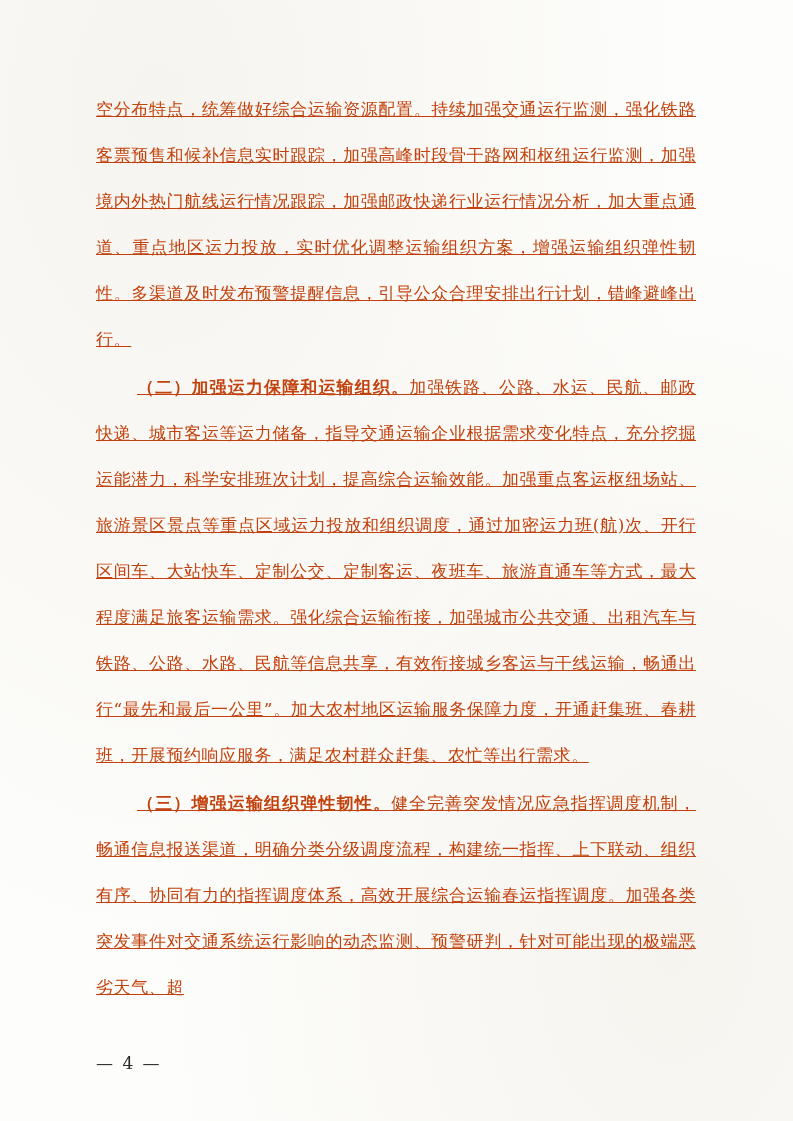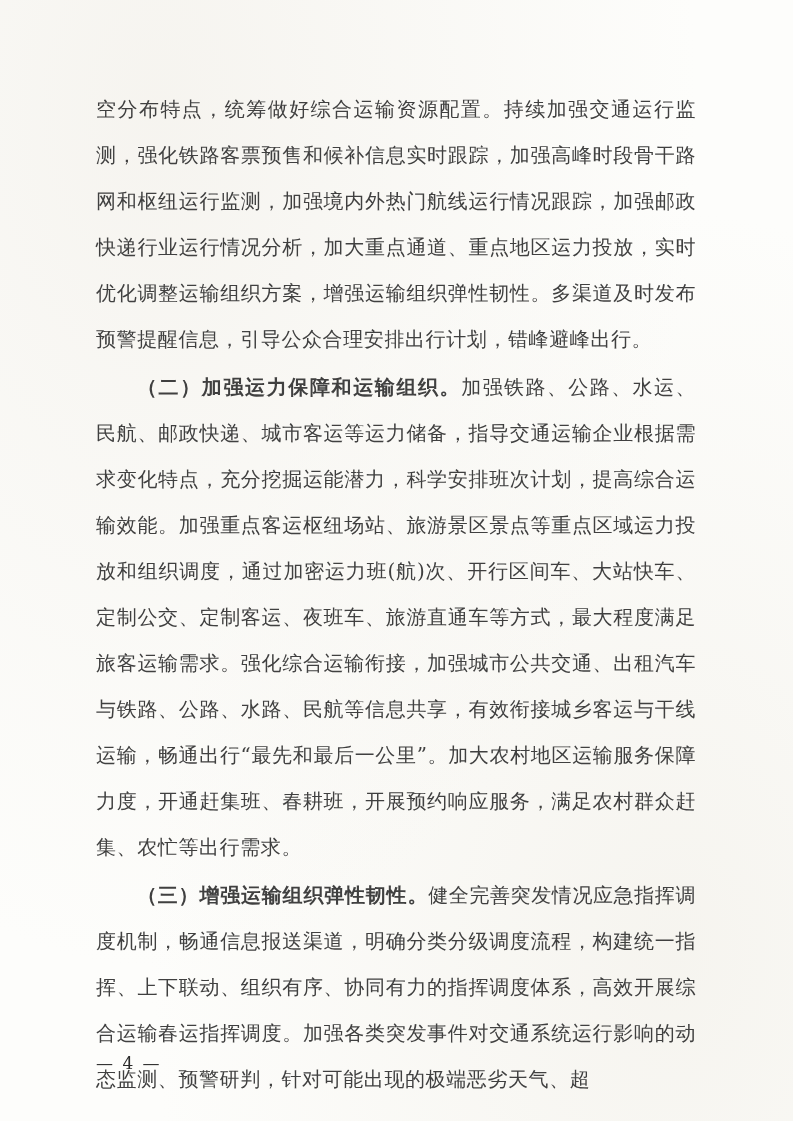--- a/index.html
+++ b/index.html
@@ -30,27 +30,28 @@
     pointer-events: none;
   }
   .content {
     position: absolute;
     left: 96px;
     top: 86px;
     width: 600px;
   }
   p.body-para {
     margin: 0 0 2px 0;
-    font-size: 20px;
+    font-size: 17px;
     line-height: 46px;
-    color: #404040;
+    color: #c2410c;
     text-align: justify;
     text-justify: inter-ideograph;
     letter-spacing: 0.6px;
     font-family: "DejaVu Serif", serif;
+    text-decoration: underline;
   }
   p.indent {
     text-indent: 41px;
   }
   .heading-run {
     font-weight: bold;
     letter-spacing: 0.8px;
     margin-top: 16px;
   }
   .page-number {

